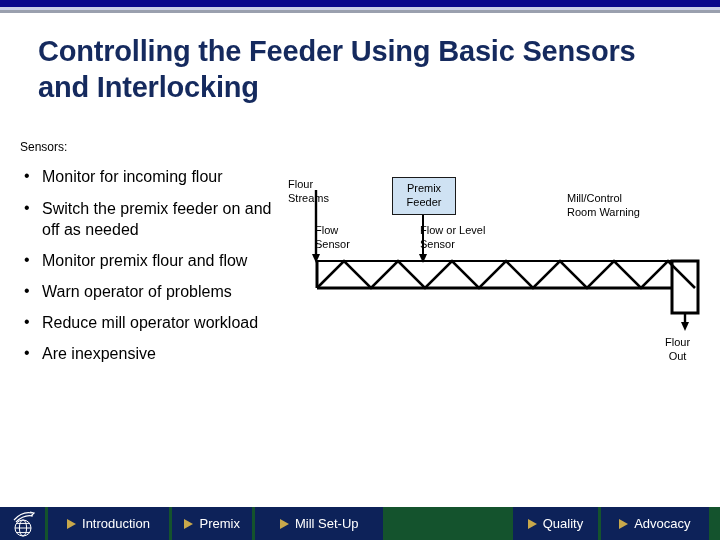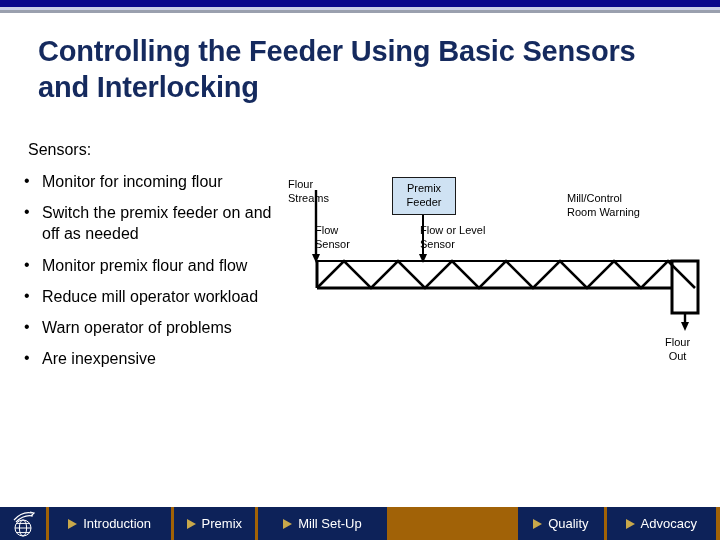--- a/index.html
+++ b/index.html
@@ -17,21 +17,21 @@
 
   
   #slide-title{
     position:absolute;left:38px;top:34px;width:640px;
     font-size:29px;font-weight:bold;line-height:1.23;
     color:#152a5e;letter-spacing:-0.2px;
   }
 
   
   #body-col{position:absolute;left:18px;top:140px;width:272px;color:#000;}
-  #sensors-head{font-size:16px;line-height:1.2;margin:0 0 12px 10px;}
+  #sensors-head{font-size:12px;line-height:1.2;margin:0 0 12px 2px;}
   ul.bullets{list-style:none;margin:0;padding:0;}
   ul.bullets li{
     position:relative;
     font-size:16px;line-height:1.32;
     margin:0 0 10px 0;
     padding-left:24px;
   }
   ul.bullets li:before{
     content:"\2022";
     position:absolute;left:6px;top:-1px;font-size:16px;
@@ -52,21 +52,21 @@
   }
   #lbl-flour-streams{left:8px;top:10px;text-align:left;}
   #lbl-flow-sensor{left:35px;top:56px;}
   #lbl-flow-level-sensor{left:140px;top:56px;}
   #lbl-mill-control{left:287px;top:24px;}
   #lbl-flour-out{left:385px;top:168px;text-align:center;}
 
   
   #navbar{
     position:absolute;left:0;top:507px;width:720px;height:33px;
-    background:#a16207;display:flex;align-items:stretch;
+    background:#14532d;display:flex;align-items:stretch;
   }
   .nav-cell{
     background:#0d2259;color:#ffffff;
     display:flex;align-items:center;justify-content:center;
     font-size:13px;margin-right:3px;height:33px;
     user-select:none;
   }
   #nav-logo{width:47px;margin-right:3px;display:flex;align-items:center;justify-content:center;background:#0d2259;}
   .nav-arrow{
     display:inline-block;width:0;height:0;
@@ -83,22 +83,22 @@
 <div id="top-bar-gray"></div>
 
 <div id="slide-title">Controlling the Feeder Using Basic Sensors and Interlocking</div>
 
 <div id="body-col">
   <div id="sensors-head">Sensors:</div>
   <ul class="bullets">
     <li>Monitor for incoming flour</li>
     <li>Switch the premix feeder on and off as needed</li>
     <li>Monitor premix flour and flow</li>
+    <li>Warn operator of problems</li>
     <li>Reduce mill operator workload</li>
-    <li>Warn operator of problems</li>
     <li>Are inexpensive</li>
   </ul>
 </div>
 
 <div id="diagram">
 
   <svg width="440" height="220" viewBox="0 0 440 220">
 
     <g stroke="#000" stroke-width="2.4" fill="none">
       <line x1="36" y1="22" x2="36" y2="90"></line>
@@ -183,18 +183,18 @@
   <div class="nav-cell" style="width:118px;margin-top:40px;">
     <span class="nav-arrow"></span>
     <span class="nav-label">Operations</span>
   </div>
 
   <div class="nav-cell" style="width:88px;margin-left:11px;">
     <span class="nav-arrow"></span>
     <span class="nav-label">Quality</span>
   </div>
 
-  <div class="nav-cell" style="width:113px;margin-right:4px;">
+  <div class="nav-cell" style="width:113px;margin-right:11px;">
     <span class="nav-arrow"></span>
     <span class="nav-label">Advocacy</span>
   </div>
 
 </div>
 
 </body></html>

